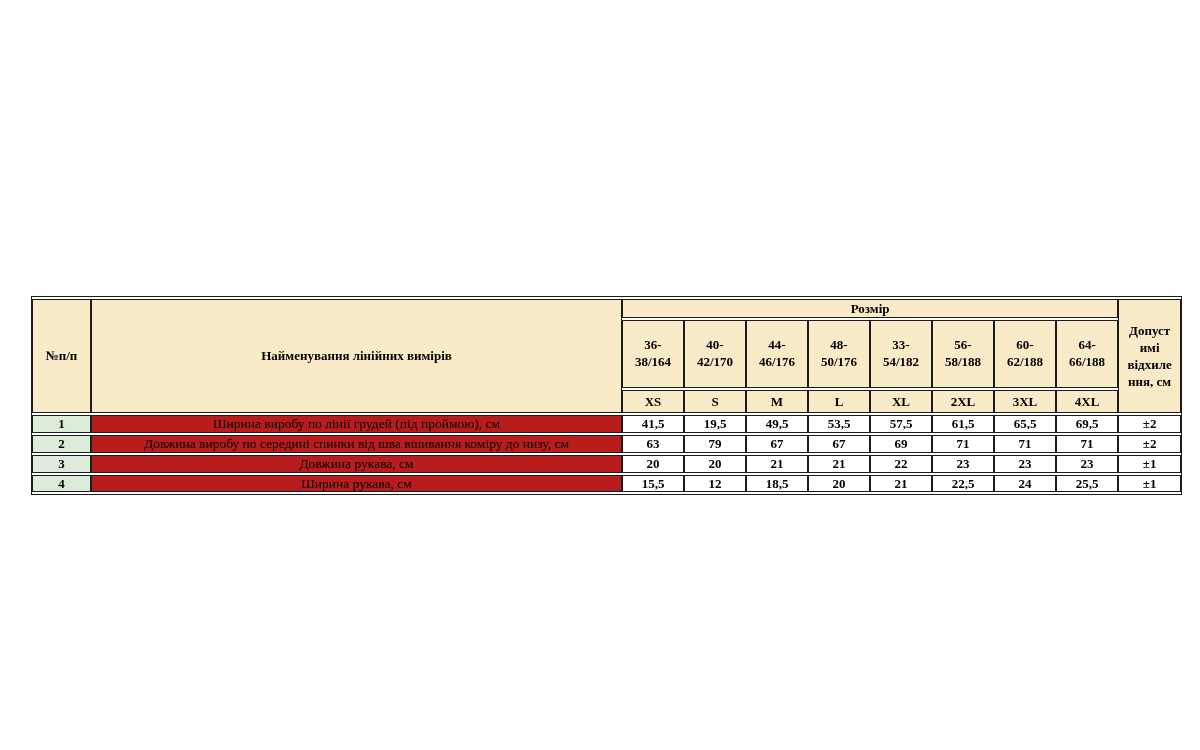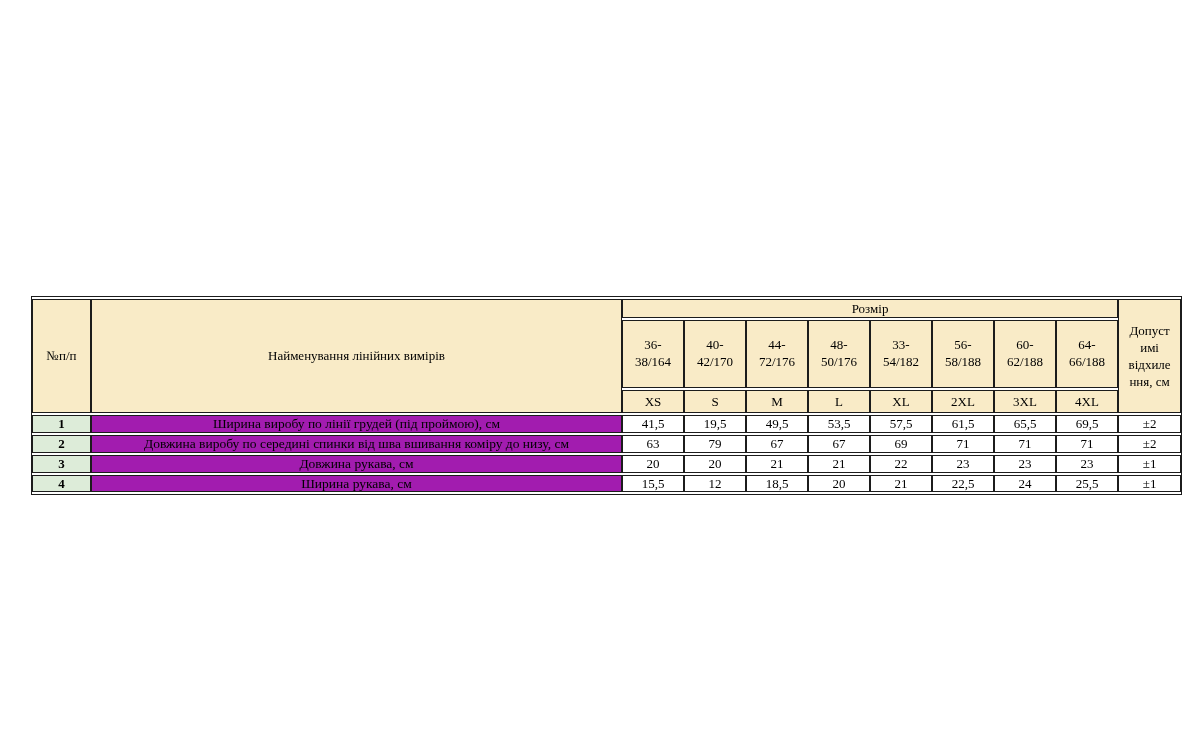--- a/index.html
+++ b/index.html
@@ -29,21 +29,21 @@
     text-align: center;
     vertical-align: middle;
     padding: 0 2px;
     font-size: 13px;
     line-height: 1.18;
     overflow: hidden;
     color: var(--text, #000);
   }
   .size-table th {
     background: var(--header-bg, #f9ebc7);
-    font-weight: normal;
+    font-weight: bold;
   }
   tr.row-group-label   { height: 19px; }
   tr.row-size-ranges   { height: 37px; }
   tr.row-size-letters  { height: 23px; }
   tr.data-row          { height: 17px; }
   th.size-range-cell {
     font-size: 13px;
     line-height: 1.3;
     padding: 16px 4px;
     word-break: normal;
@@ -53,24 +53,24 @@
     line-height: 1.32;
     padding: 0 2px;
   }
   td.num-cell {
     background: var(--rownum-bg, #ddecd9);
     font-weight: bold;
   }
   td.name-cell {
     font-weight: normal;
     font-size: 13.5px;
-    background: #a21caf;
+    background: #b91c1c;
   }
   td.value-cell, td.tolerance-cell {
-    font-weight: normal;
+    font-weight: bold;
     background: #ffffff;
   }
 </style>
 </head>
 <body style="background: rgb(255, 255, 255);">
 
 <table class="size-table">
   <colgroup>
     <col style="width:59px">
     <col style="width:531px">
@@ -90,21 +90,21 @@
       <th rowspan="3">Найменування лінійних вимірів</th>
       <th colspan="8">Розмір</th>
       <th rowspan="3" class="tolerance-header">Допуст
 имі
 відхиле
 ння, см</th>
     </tr>
     <tr class="row-size-ranges">
       <th class="size-range-cell">36-38/164</th>
       <th class="size-range-cell">40-42/170</th>
-      <th class="size-range-cell">44-72/176</th>
+      <th class="size-range-cell">44-46/176</th>
       <th class="size-range-cell">48-50/176</th>
       <th class="size-range-cell">33-54/182</th>
       <th class="size-range-cell">56-58/188</th>
       <th class="size-range-cell">60-62/188</th>
       <th class="size-range-cell">64-66/188</th>
     </tr>
     <tr class="row-size-letters">
       <th>XS</th>
       <th>S</th>
       <th>M</th>

